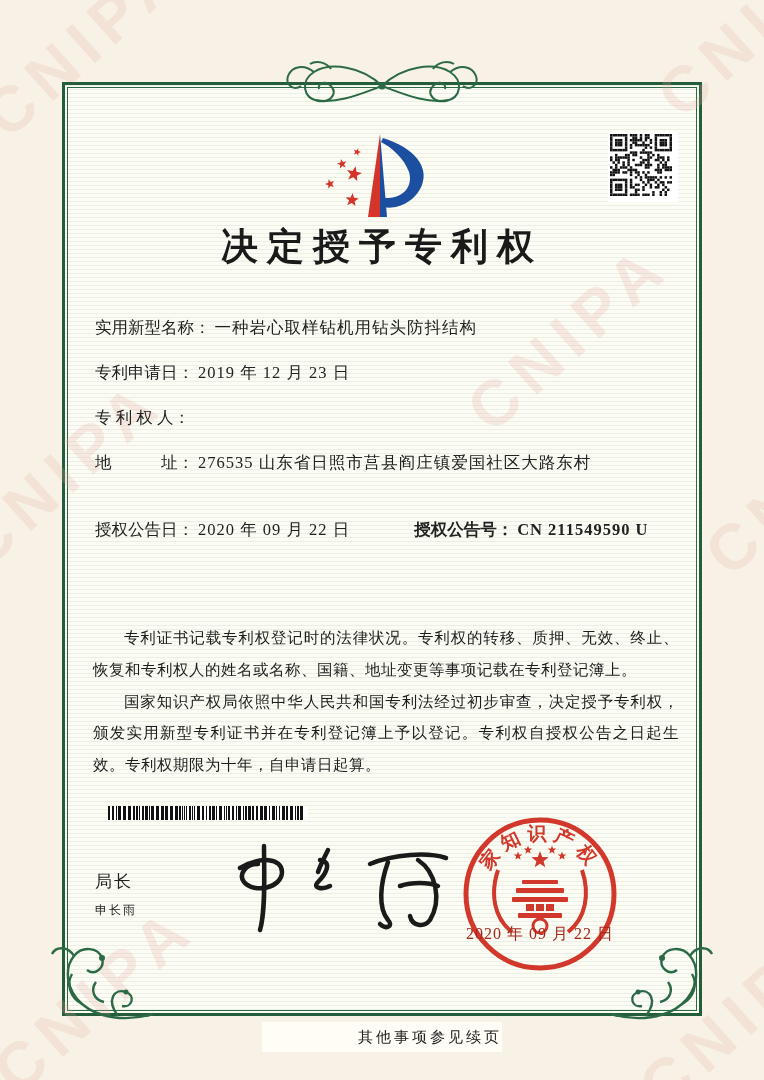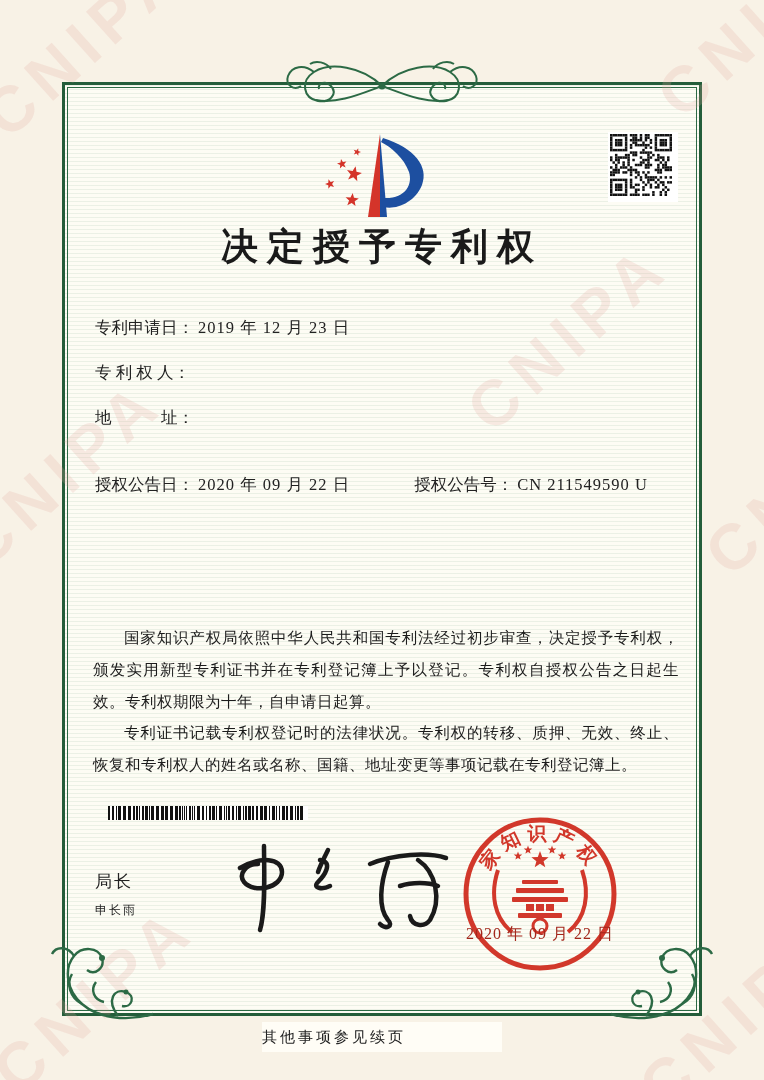--- a/index.html
+++ b/index.html
@@ -38,42 +38,42 @@
   .title{
     position:absolute;left:0;top:140px;width:100%;text-align:center;
     font-size:37px;font-weight:bold;letter-spacing:9px;color:#1a1a1a;
   }
   
   .fields{position:absolute;left:33px;top:236px;width:585px;font-size:16.5px;}
   .frow{display:flex;margin-bottom:26px;line-height:19px;}
   .flabel{white-space:nowrap;}
   .fvalue{margin-left:4px;letter-spacing:1px;}
   .grant-row{display:flex;margin-top:48px;}
-  .grant-col2{margin-left:64px;}
+  .grant-col2{margin-left:64px;font-weight:bold;}
   
   .paras{position:absolute;left:31px;top:540px;width:586px;font-size:15.5px;line-height:2.05;text-align:justify;color:#1c1c1c;}
   .paras p{margin:0;text-indent:2em;letter-spacing:0.5px;}
   
   .barcode{position:absolute;left:46px;top:724px;width:200px;height:14px;background:#fff;font-size:0;white-space:nowrap;overflow:hidden;}
   .barcode span{display:inline-block;height:14px;vertical-align:top;}
   
   .signer-title{position:absolute;left:33px;top:788px;font-size:17px;letter-spacing:2px;font-family:"Liberation Sans","DejaVu Sans",sans-serif;}
   .signer-name{position:absolute;left:33px;top:820px;font-size:12px;letter-spacing:2px;font-family:"Liberation Sans","DejaVu Sans",sans-serif;}
   .signature{position:absolute;left:140px;top:756px;width:270px;height:100px;}
   
   .seal{position:absolute;left:398px;top:732px;width:160px;height:160px;opacity:0.93;}
   .seal-date{
     position:absolute;left:398px;top:842px;width:160px;text-align:center;
     font-size:16px;color:#a3271c;letter-spacing:1px;white-space:nowrap;
   }
   
   .page-indicator{position:absolute;left:0;top:900px;width:100%;text-align:center;font-size:14.5px;letter-spacing:2px;color:#333;}
   .footer-note-band{
     position:absolute;left:262px;top:1022px;width:240px;height:30px;z-index:4;
-    background:#fffdf6;display:flex;align-items:center;justify-content:flex-start;
+    background:#fffdf6;display:flex;align-items:center;justify-content:flex-end;
   }
   .footer-note{font-size:15px;letter-spacing:3px;color:#222;}
 </style>
 </head>
 <body>
 
 <div class="wm-layer">
   <div class="wm" style="left:-38px;top:6px">CNIPA</div>
   <div class="wm" style="left:636px;top:-14px">CNIPA</div>
   <div class="wm" style="left:446px;top:300px">CNIPA</div>
@@ -452,42 +452,47 @@
           <rect x="12.40" y="59.52" width="2.48" height="2.48"></rect>
           <rect x="14.88" y="59.52" width="2.48" height="2.48"></rect>
         </g>
       </svg>
   </div>
 
   <div class="title">决定授予专利权</div>
 
   <div class="fields">
     <div class="frow">
+      <span class="flabel">实用新型名称：</span>
+      <span class="fvalue">一种岩心取样钻机用钻头防抖结构</span>
+    </div>
+    <div class="frow">
       <span class="flabel">专利申请日：</span>
       <span class="fvalue">2019 年 12 月 23 日</span>
     </div>
     <div class="frow">
       <span class="flabel">专 利 权 人：</span>
     </div>
     <div class="frow">
       <span class="flabel">地　　　址：</span>
+      <span class="fvalue">276535  山东省日照市莒县阎庄镇爱国社区大路东村</span>
     </div>
     <div class="frow grant-row">
       <span>
         <span class="flabel">授权公告日：</span><span class="fvalue">2020 年 09 月 22 日</span>
       </span>
       <span class="grant-col2">
         <span class="flabel">授权公告号：</span><span class="fvalue">CN 211549590 U</span>
       </span>
     </div>
   </div>
 
   <div class="paras">
+    <p>专利证书记载专利权登记时的法律状况。专利权的转移、质押、无效、终止、恢复和专利权人的姓名或名称、国籍、地址变更等事项记载在专利登记簿上。</p>
     <p>国家知识产权局依照中华人民共和国专利法经过初步审查，决定授予专利权，颁发实用新型专利证书并在专利登记簿上予以登记。专利权自授权公告之日起生效。专利权期限为十年，自申请日起算。</p>
-    <p>专利证书记载专利权登记时的法律状况。专利权的转移、质押、无效、终止、恢复和专利权人的姓名或名称、国籍、地址变更等事项记载在专利登记簿上。</p>
   </div>
 
   <div class="barcode" id="barcode"><span style="width:2px;background:#111"></span><span style="width:2px;background:#fff"></span><span style="width:2px;background:#111"></span><span style="width:2px;background:#fff"></span><span style="width:1px;background:#111"></span><span style="width:1px;background:#fff"></span><span style="width:3px;background:#111"></span><span style="width:2px;background:#fff"></span><span style="width:3px;background:#111"></span><span style="width:2px;background:#fff"></span><span style="width:3px;background:#111"></span><span style="width:2px;background:#fff"></span><span style="width:2px;background:#111"></span><span style="width:1px;background:#fff"></span><span style="width:2px;background:#111"></span><span style="width:1px;background:#fff"></span><span style="width:1px;background:#111"></span><span style="width:2px;background:#fff"></span><span style="width:2px;background:#111"></span><span style="width:1px;background:#fff"></span><span style="width:3px;background:#111"></span><span style="width:1px;background:#fff"></span><span style="width:1px;background:#111"></span><span style="width:1px;background:#fff"></span><span style="width:3px;background:#111"></span><span style="width:2px;background:#fff"></span><span style="width:3px;background:#111"></span><span style="width:2px;background:#fff"></span><span style="width:3px;background:#111"></span><span style="width:1px;background:#fff"></span><span style="width:3px;background:#111"></span><span style="width:2px;background:#fff"></span><span style="width:3px;background:#111"></span><span style="width:2px;background:#fff"></span><span style="width:3px;background:#111"></span><span style="width:1px;background:#fff"></span><span style="width:2px;background:#111"></span><span style="width:1px;background:#fff"></span><span style="width:1px;background:#111"></span><span style="width:1px;background:#fff"></span><span style="width:1px;background:#111"></span><span style="width:1px;background:#fff"></span><span style="width:1px;background:#111"></span><span style="width:2px;background:#fff"></span><span style="width:2px;background:#111"></span><span style="width:1px;background:#fff"></span><span style="width:1px;background:#111"></span><span style="width:1px;background:#fff"></span><span style="width:1px;background:#111"></span><span style="width:2px;background:#fff"></span><span style="width:3px;background:#111"></span><span style="width:2px;background:#fff"></span><span style="width:2px;background:#111"></span><span style="width:2px;background:#fff"></span><span style="width:1px;background:#111"></span><span style="width:2px;background:#fff"></span><span style="width:2px;background:#111"></span><span style="width:1px;background:#fff"></span><span style="width:3px;background:#111"></span><span style="width:1px;background:#fff"></span><span style="width:1px;background:#111"></span><span style="width:2px;background:#fff"></span><span style="width:3px;background:#111"></span><span style="width:2px;background:#fff"></span><span style="width:1px;background:#111"></span><span style="width:1px;background:#fff"></span><span style="width:1px;background:#111"></span><span style="width:1px;background:#fff"></span><span style="width:2px;background:#111"></span><span style="width:2px;background:#fff"></span><span style="width:2px;background:#111"></span><span style="width:2px;background:#fff"></span><span style="width:1px;background:#111"></span><span style="width:1px;background:#fff"></span><span style="width:3px;background:#111"></span><span style="width:2px;background:#fff"></span><span style="width:1px;background:#111"></span><span style="width:1px;background:#fff"></span><span style="width:2px;background:#111"></span><span style="width:1px;background:#fff"></span><span style="width:3px;background:#111"></span><span style="width:1px;background:#fff"></span><span style="width:2px;background:#111"></span><span style="width:2px;background:#fff"></span><span style="width:2px;background:#111"></span><span style="width:2px;background:#fff"></span><span style="width:3px;background:#111"></span><span style="width:1px;background:#fff"></span><span style="width:3px;background:#111"></span><span style="width:2px;background:#fff"></span><span style="width:1px;background:#111"></span><span style="width:2px;background:#fff"></span><span style="width:3px;background:#111"></span><span style="width:1px;background:#fff"></span><span style="width:1px;background:#111"></span><span style="width:2px;background:#fff"></span><span style="width:1px;background:#111"></span><span style="width:2px;background:#fff"></span><span style="width:3px;background:#111"></span><span style="width:1px;background:#fff"></span><span style="width:2px;background:#111"></span><span style="width:2px;background:#fff"></span><span style="width:3px;background:#111"></span><span style="width:2px;background:#fff"></span><span style="width:1px;background:#111"></span><span style="width:1px;background:#fff"></span><span style="width:2px;background:#111"></span><span style="width:1px;background:#fff"></span><span style="width:3px;background:#111"></span><span style="width:2px;background:#fff"></span></div>
 
   <div class="signer-title">局长</div>
   <div class="signer-name">申长雨</div>
 
   <div class="signature">
     <svg width="270" height="100" viewBox="0 0 270 100">
       <g fill="none" stroke="#1a1a1a" stroke-width="4.5" stroke-linecap="round" stroke-linejoin="round">

